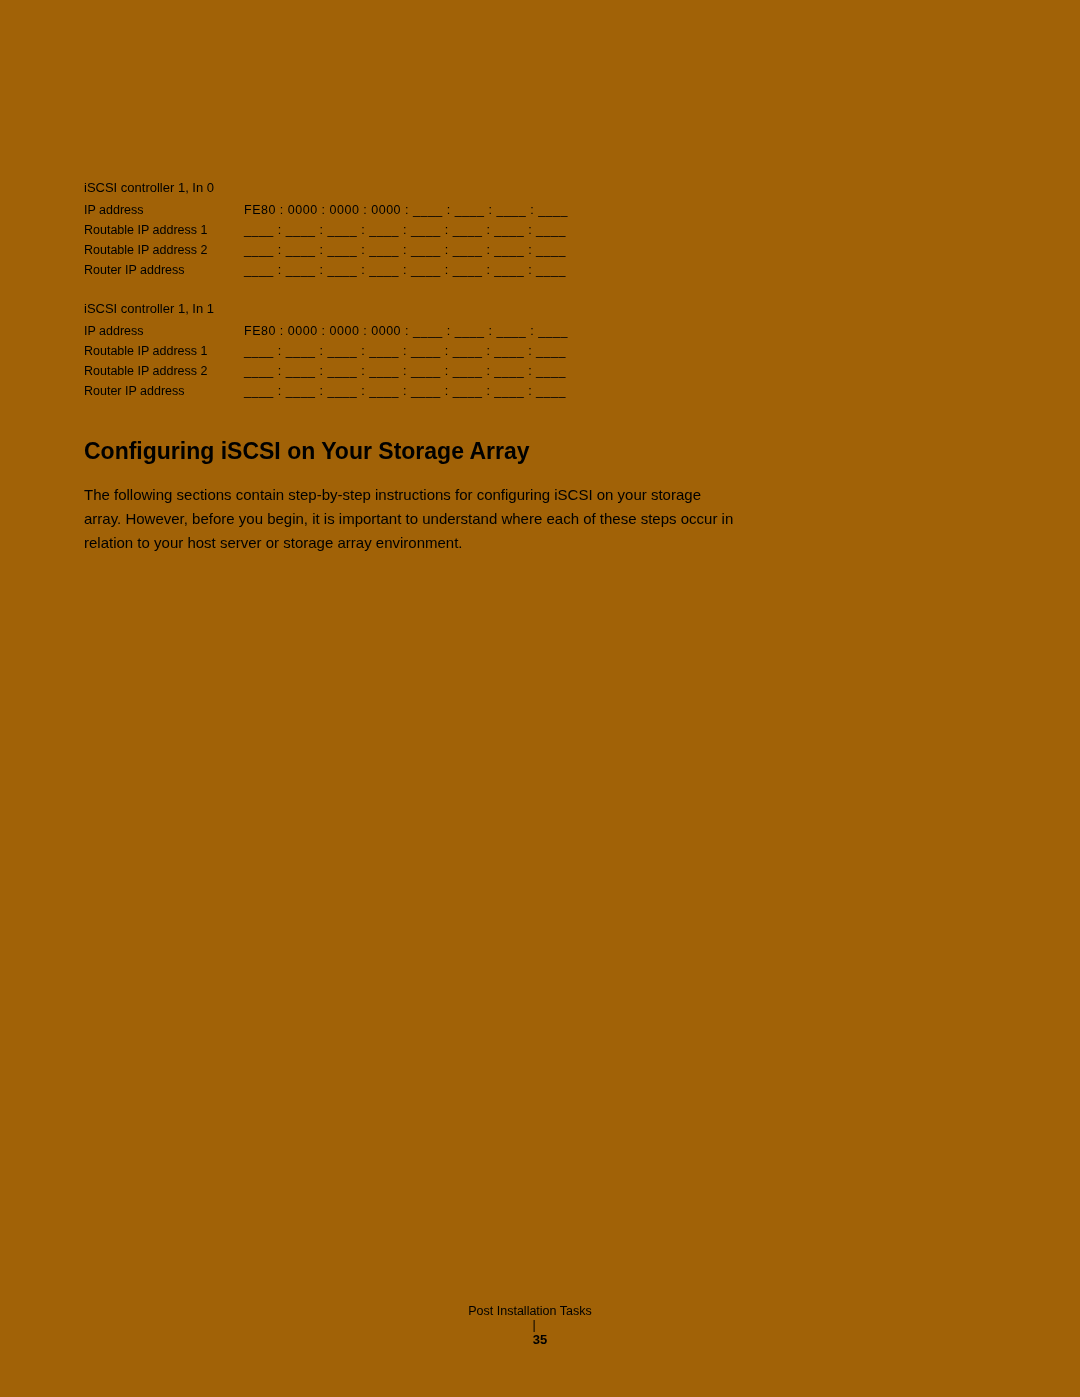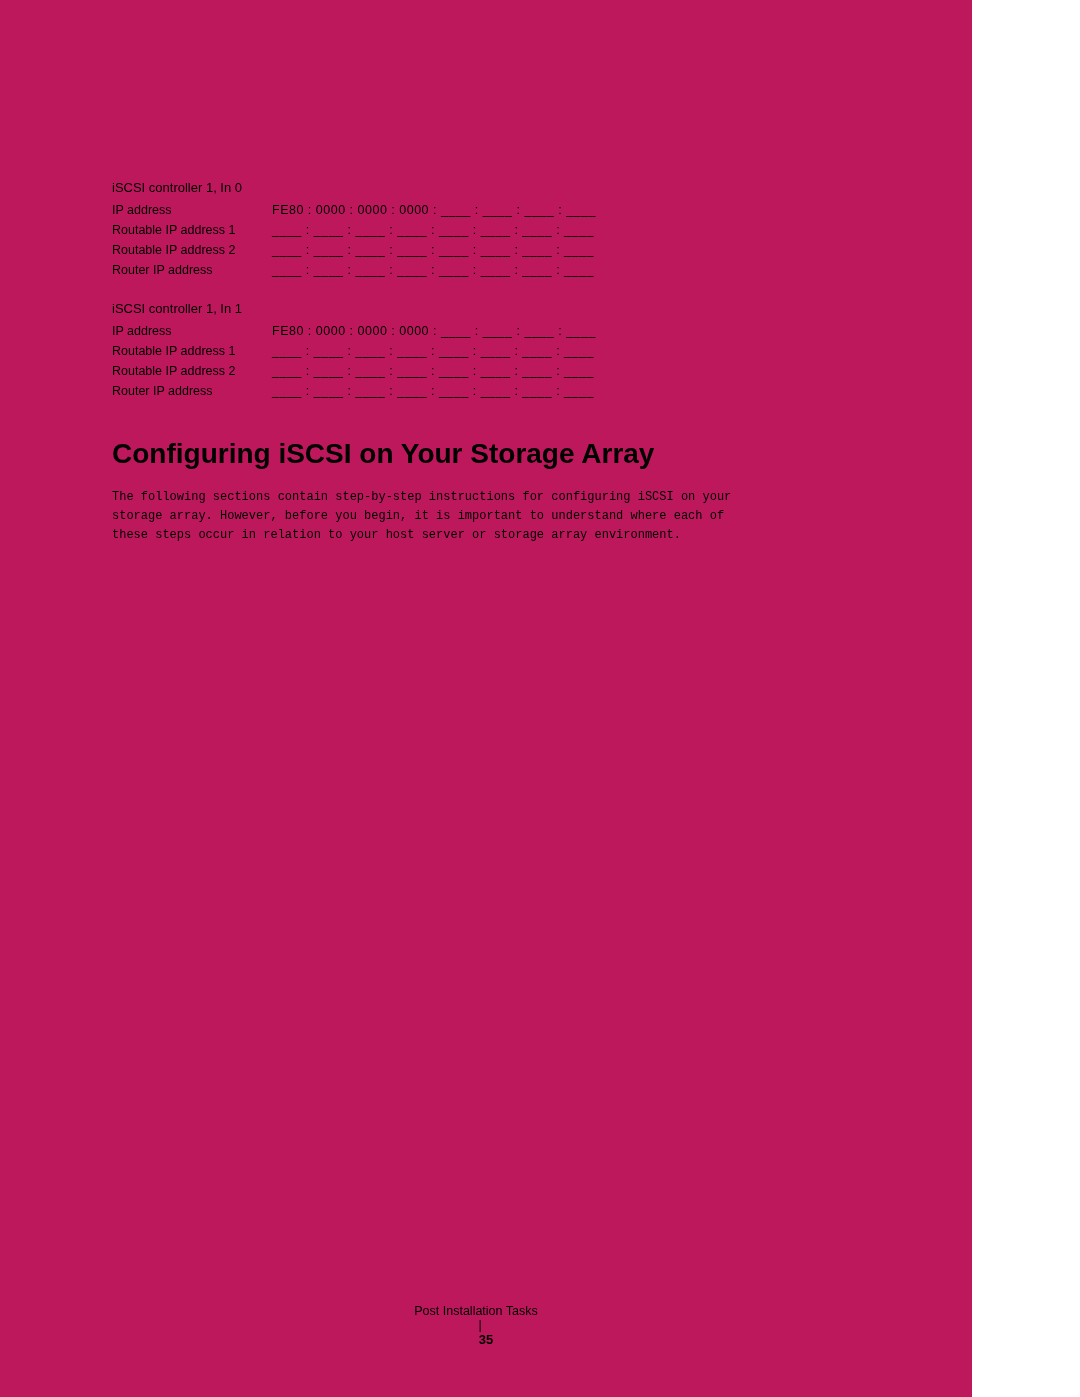--- a/index.html
+++ b/index.html
@@ -11,24 +11,24 @@
     body {
       background: #ffffff;
       font-family: Arial, Helvetica, sans-serif;
       width: 1080px;
       min-height: 1397px;
       position: relative;
       color: #000000;
     }
 
     .page-container {
-      width: 972px;
+      width: 1080px;
       min-height: 1397px;
-      background: #be185d;
-      padding: 180px 200px 80px 112px;
+      background: #a16207;
+      padding: 180px 200px 80px 84px;
       position: relative;
     }
 
     .controller-section {
       margin-bottom: 24px;
     }
 
     .controller-title {
       font-size: 13px;
       font-weight: normal;
@@ -59,35 +59,34 @@
     .address-value.fixed-prefix {
       font-weight: normal;
     }
 
     .section-divider {
       margin-bottom: 20px;
       margin-top: 10px;
     }
 
     .section-heading {
-      font-size: 28px;
+      font-size: 23px;
       font-weight: bold;
       color: #000;
       margin-top: 40px;
       margin-bottom: 18px;
       font-family: Arial, Helvetica, sans-serif;
     }
 
     .body-text {
-      font-size: 12px;
+      font-size: 15px;
       line-height: 1.6;
       color: #000;
       margin-bottom: 16px;
       max-width: 650px;
-      font-family: Liberation Mono, monospace;
     }
 
     .footer {
       position: absolute;
       bottom: 50px;
       left: 0;
       right: 0;
       display: flex;
       justify-content: flex-end;
       align-items: center;

